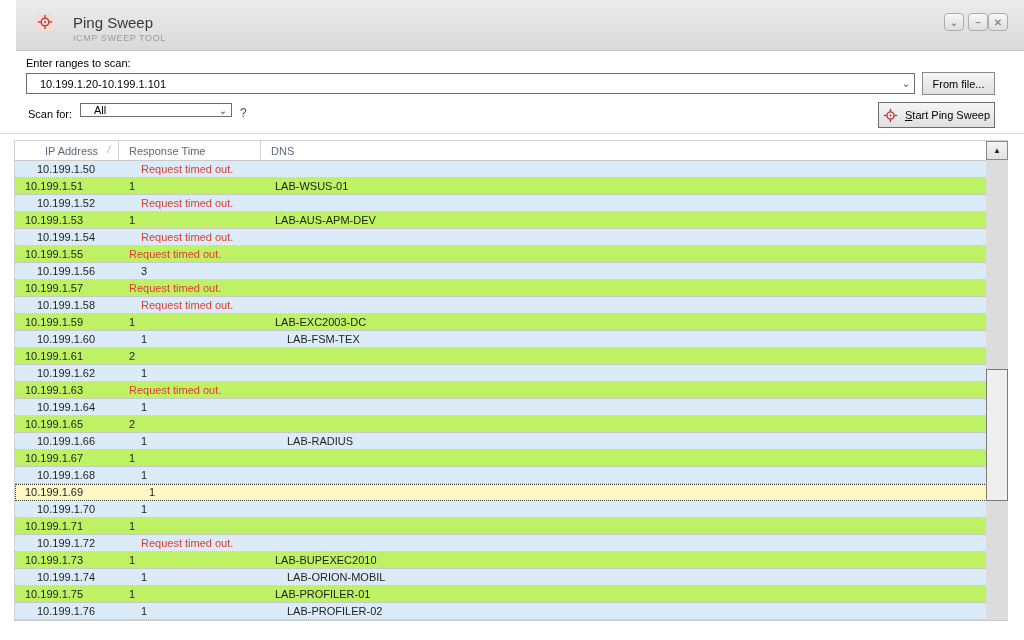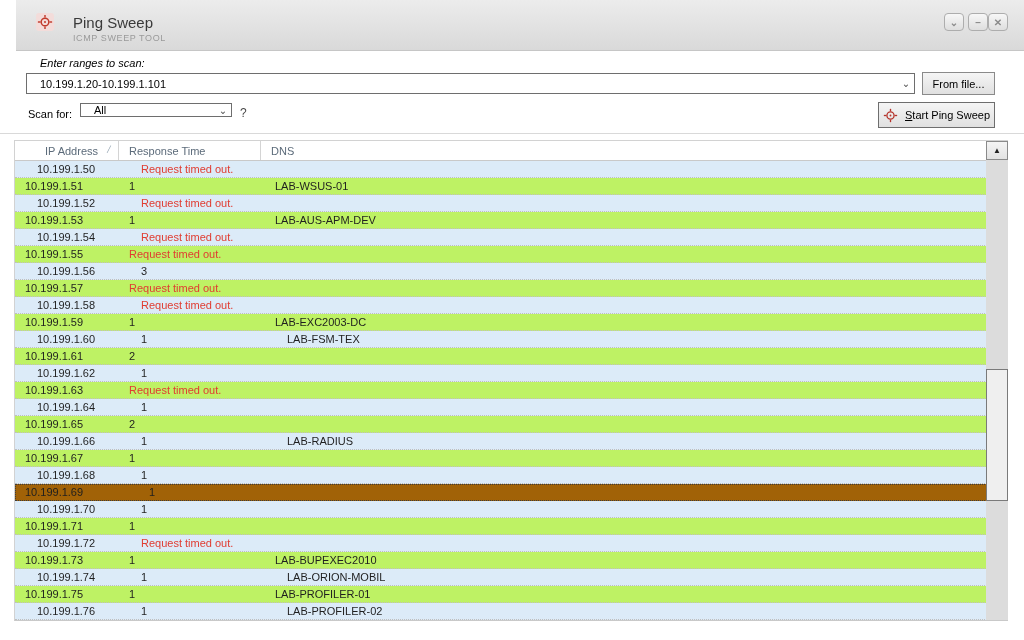--- a/index.html
+++ b/index.html
@@ -38,21 +38,21 @@
     color:#8a8a8a; font-size:10px; font-weight:bold;
     display:flex; align-items:center; justify-content:center;
     cursor:default;
   }
   .winbtn.restore  { left:928px; }
   .winbtn.minimize { left:952px; }
   .winbtn.close    { left:972px; }
 
   
   .lbl { position:absolute; font-size:11px; color:#000; }
-  .ranges-label { left:40px; top:57px;font-style:italic; }
+  .ranges-label { left:26px; top:57px; }
   .combo {
     position:absolute; border:1px solid #6e6e6e; background:#fff;
     font-size:11px; color:#000;
     display:flex; align-items:center;
   }
   .combo .combo-text { padding-left:5px; flex:1; white-space:nowrap; overflow:hidden;margin-left:8px; }
   .combo .chev {
     width:16px; text-align:center; color:#4d4d4d; font-size:10px;
   }
   .ranges-combo { left:26px; top:73px; width:889px; height:21px; }
@@ -97,21 +97,21 @@
   .sort-glyph {
     position:absolute; right:8px; top:3px; color:#8fa0ae; font-size:9px;
     transform:scaleY(1.2);
   }
   .grid-body { width:972px; }
   .trow {
     display:flex; height:17px; line-height:16px; color:#1f1f1f;
     border-bottom:1px dotted #bfbfbf; background:#bef264;
   }
   .trow.alt { background:#dcebf8;padding-left:12px; }
-  .trow.selected { background:#a16207; outline:1px dotted #3c3c3c; outline-offset:-1px;gap:20px; }
+  .trow.selected { background:#fef9c3; outline:1px dotted #3c3c3c; outline-offset:-1px;gap:20px; }
   .trow .cell { white-space:nowrap; overflow:hidden; }
   .cell.c-ip { width:104px; padding-left:10px; }
   .cell.c-resp { width:142px; padding-left:10px; }
   .cell.c-dns { flex:1; padding-left:6px;margin-left:8px; }
   .trow.timeout .c-resp { color:#e03c31; }
 
   
   .vscroll {
     position:absolute; right:0; top:0; width:22px; height:479px;
     background:#dcdcdc;

